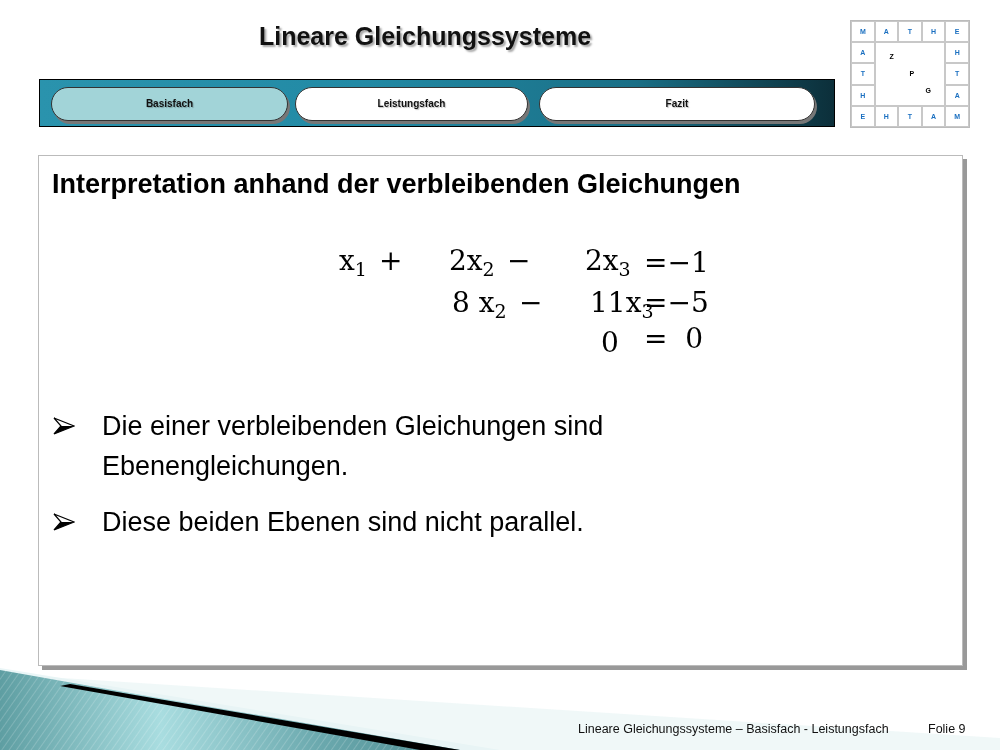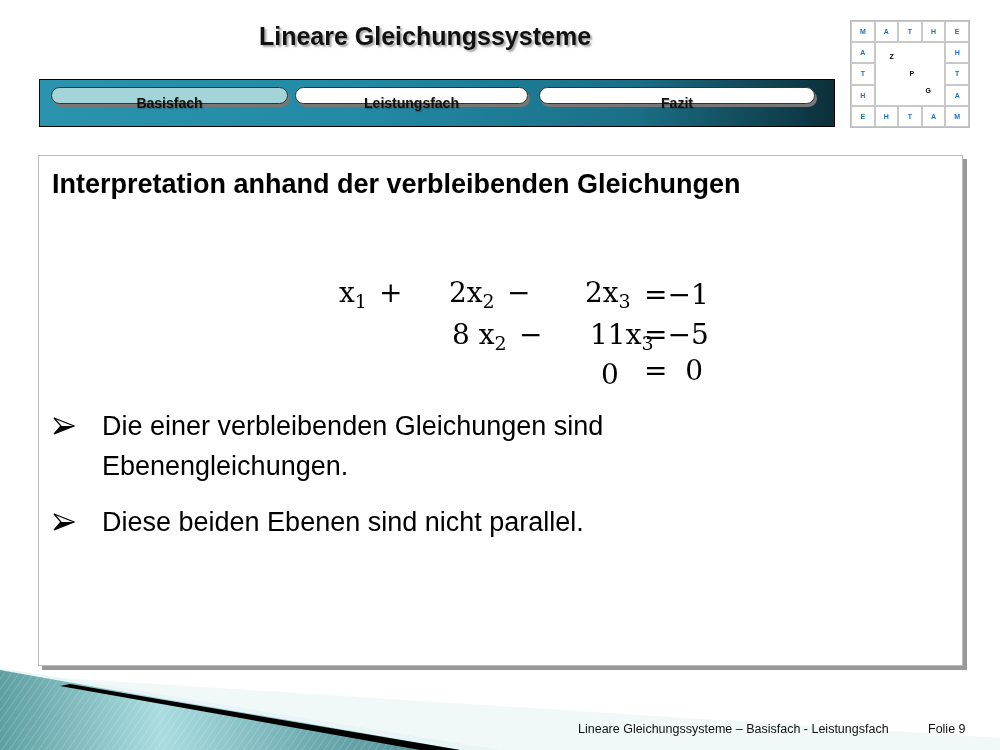--- a/index.html
+++ b/index.html
@@ -11,23 +11,23 @@
     font-weight: bold; font-size: 25px; color: #111;
     text-shadow: 2px 2px 2px rgba(0,0,0,0.35);
   }
 
   .nav-bar {
     position: absolute; left: 39px; top: 79px; width: 796px; height: 48px;
     border: 1px solid #000;
     background: linear-gradient(90deg, #2a93ad 0%, #228aa5 40%, #1a6f86 75%, #0c2f3a 100%);
   }
   .nav-tab {
-    position: absolute; top: 7px; height: 17px; border: 1.5px solid #333;
+    position: absolute; top: 7px; height: 34px; border: 1.5px solid #333;
     border-radius: 17px; background: #fff; text-align: center;
-    font-weight: bold; font-size: 14px; line-height: 31px; color: #111;
+    font-weight: bold; font-size: 10px; line-height: 31px; color: #111;
     box-shadow: 2px 3px 0 #777; cursor: pointer;
     text-shadow: 1px 1px 1px rgba(0,0,0,0.25);
   }
   .nav-tab.active { background: #a2d4d8; }
 
   .logo-grid {
     position: absolute; left: 850px; top: 20px; width: 120px; height: 108px;
     border: 1px solid #bbb; display: grid;
     grid-template-columns: repeat(5, 1fr); grid-template-rows: repeat(5, 1fr);
   }
@@ -44,21 +44,21 @@
     position: absolute; left: 38px; top: 155px; width: 925px; height: 511px;
     border: 1px solid #bbb; background: #fff;
     box-shadow: 4px 4px 0 #999;
   }
   .content-heading {
     position: absolute; left: 13px; top: 13px; font-weight: bold; font-size: 27px; color: #000;
   }
 
   .equations {
     position: absolute; left: 300px; top: 88px; width: 420px; height: 125px;
-    font-family: "DejaVu Serif", "Liberation Serif", serif; font-size: 28px; color: #000; margin-top: 32px;
+    font-family: "DejaVu Serif", "Liberation Serif", serif; font-size: 28px; color: #000;
   }
   .eq-part { position: absolute; white-space: nowrap; }
   .eq-part sub { font-size: 19px; vertical-align: -6px; }
 
   .bullets { position: absolute; left: 14px; top: 250px; width: 900px; }
   .bullet {
     position: relative; padding-left: 49px; font-size: 27px; line-height: 40px; margin-bottom: 16px;
     color: #000;
   }
   .bullet-arrow {

